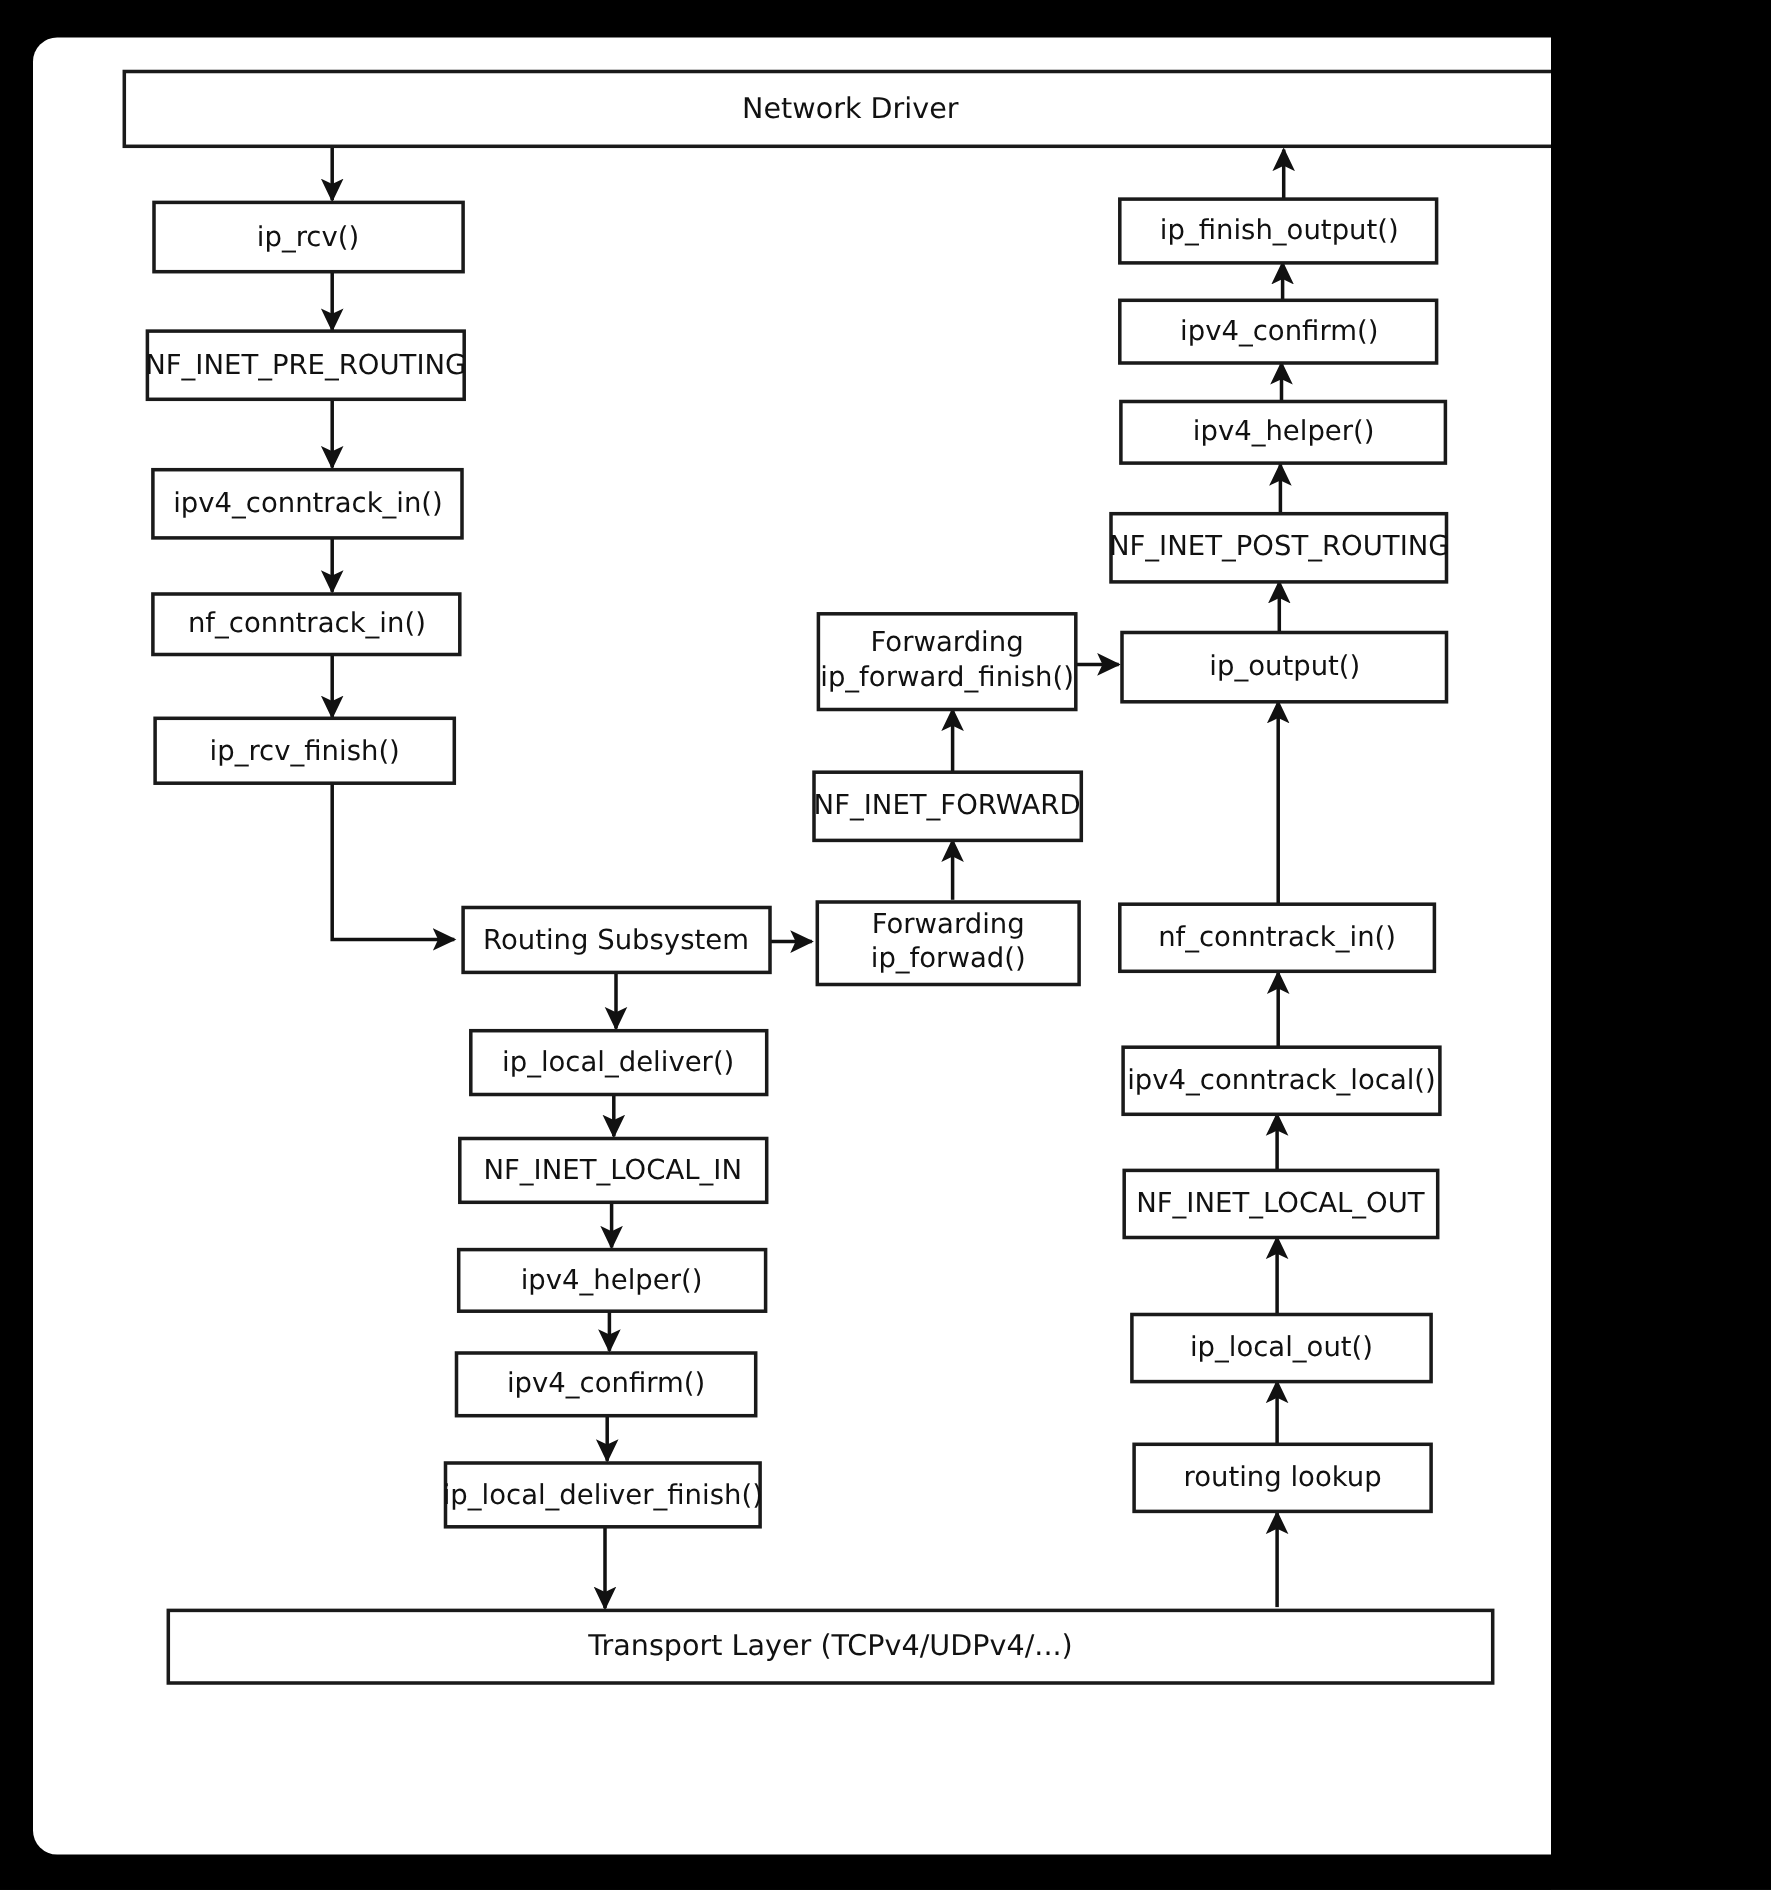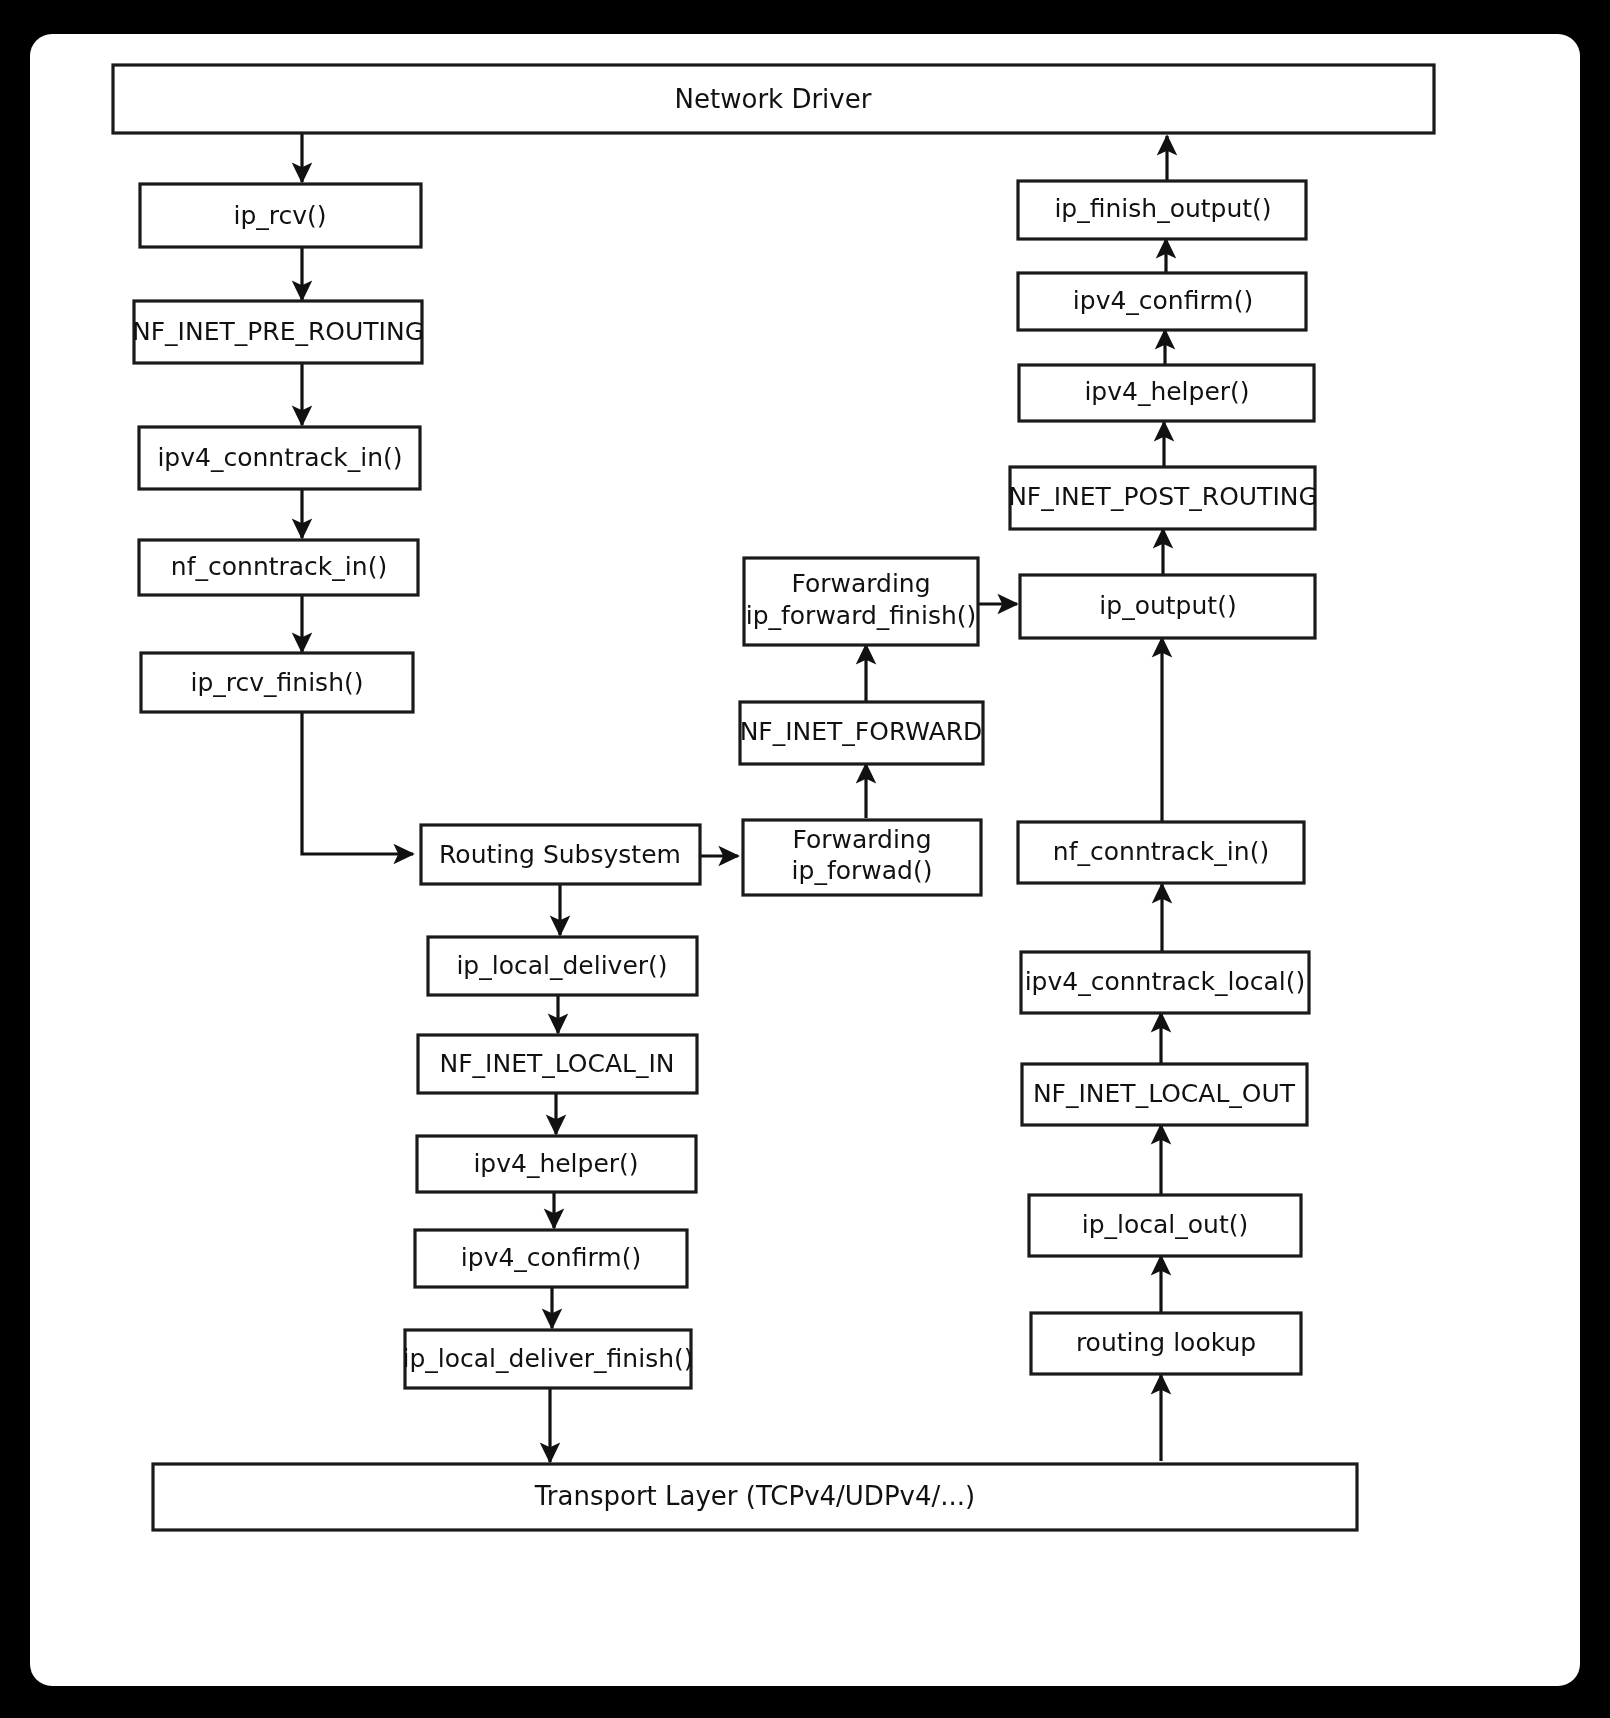--- a/index.html
+++ b/index.html
@@ -2,21 +2,21 @@
 <html><head>
 <meta charset="utf-8">
 <style>
   html, body {
     margin: 0;
     padding: 0;
     background: #000000;
   }
   #page {
     position: relative;
-    width: 1610px;
+    width: 1410px;
     height: 1718px;
     background: #000000;
     overflow: hidden;
     font-family: "DejaVu Sans", sans-serif;
   }
   #frame {
     position: absolute;
     left: 30px;
     top: 34px;
     width: 1550px;

